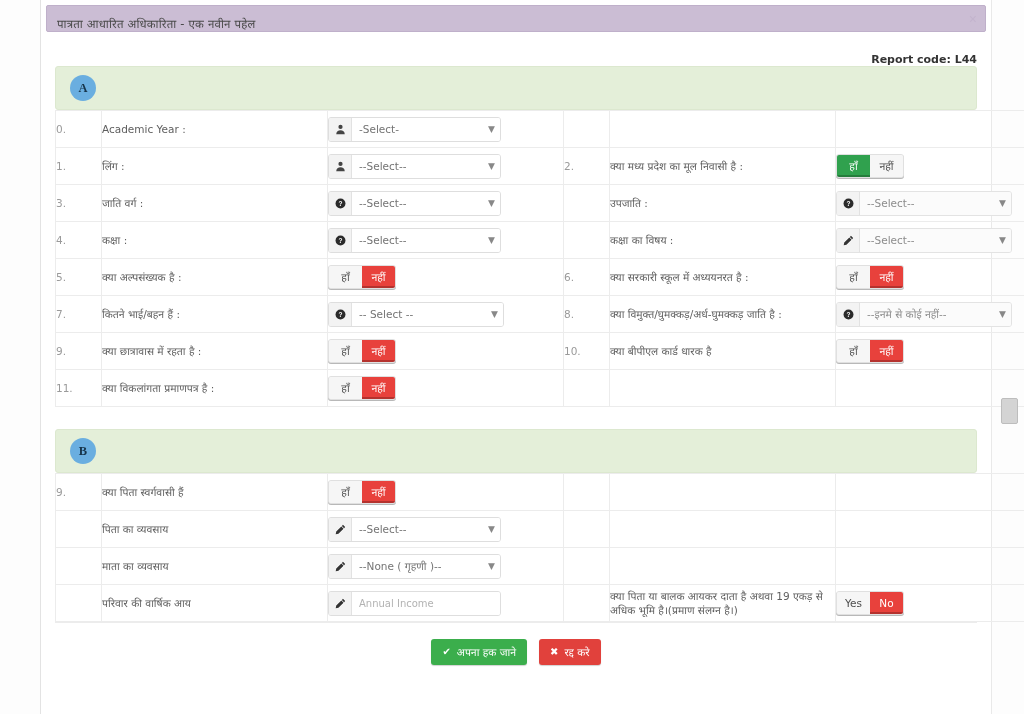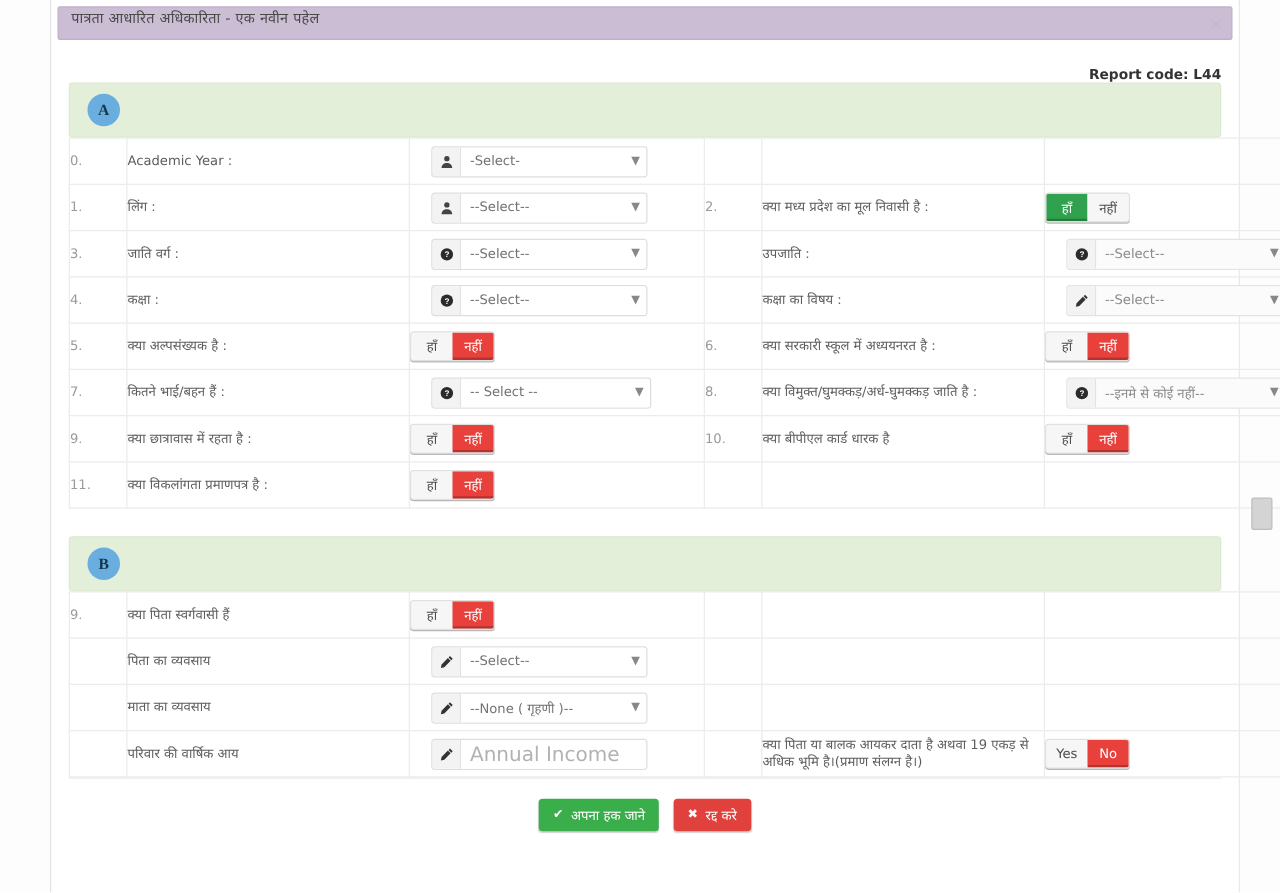--- a/index.html
+++ b/index.html
@@ -24,21 +24,21 @@
 
   
   .modal-header {
     position: relative;
     margin: 5px 5px 0 5px;
     height: 27px;
     background: #cbbdd4;
     border: 1px solid #bfb0ca;
     border-radius: 2px;
     display: flex;
-    align-items: flex-start;
+    align-items: flex-end;
     padding: 0 10px;
   }
   .modal-title {
     font-size: 11.5px;
     color: #4a4a4a;
     letter-spacing: .2px;
   }
   .modal-close {
     position: absolute;
     right: 8px; top: 50%;
@@ -124,21 +124,20 @@
 
   
   .input-group {
     display: inline-flex;
     align-items: stretch;
     height: 25px;
     border: 1px solid #dedede;
     border-radius: 3px;
     background: #fff;
     overflow: hidden;
-    margin-left: 17px;
   }
   .input-group.w-narrow { width: 173px; }
   .input-group.w-wide   { width: 176px; }
   .ig-addon {
     width: 23px;
     background: #f3f3f3;
     border-right: 1px solid #e2e2e2;
     display: flex;
     align-items: center;
     justify-content: center;
@@ -167,21 +166,21 @@
     margin-left: 4px;
     color: #888;
     font-size: 9px;
     line-height: 1;
   }
   .ig-input {
     flex: 1 1 auto;
     border: none;
     outline: none;
     padding: 0 7px;
-    font-size: 16px;
+    font-size: 10px;
     color: #444;
     background: #fff;
     font-family: inherit;
     min-width: 0;
   }
   .ig-input::placeholder { color: #b2b2b2; }
 
   
   .input-group.muted { background: #fbfbfb; border-color: #e3e3e3; }
   .input-group.muted .ig-select { background: #fbfbfb; color: #8c8c8c; }

